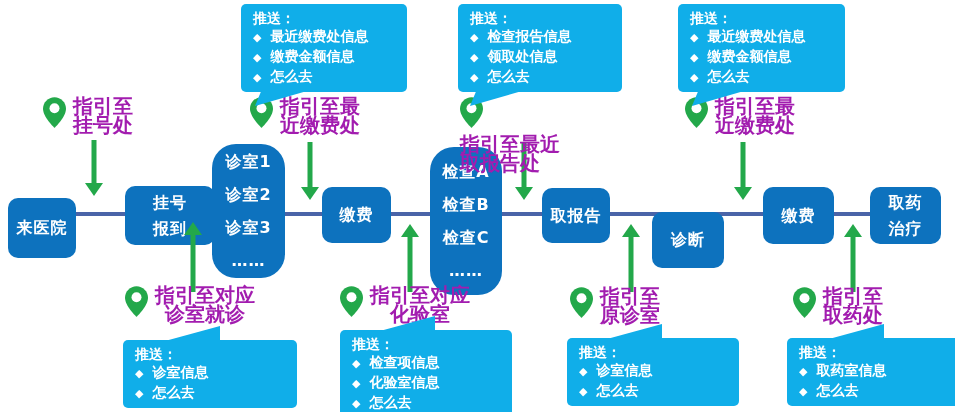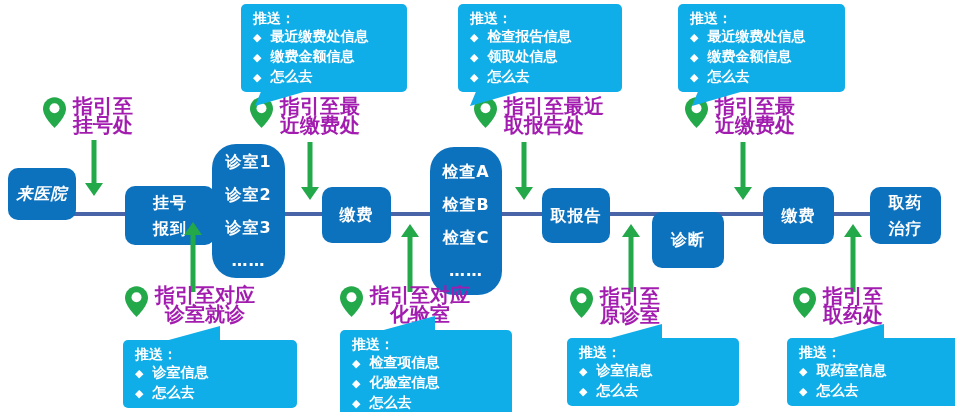--- a/index.html
+++ b/index.html
@@ -34,21 +34,21 @@
   .tail-down{bottom:-14px;width:52px;height:15px;clip-path:polygon(12% 0,100% 0,0 100%);}
   .tail-up{top:-14px;width:55px;height:15px;clip-path:polygon(0 100%,100% 100%,100% 0);}
 </style>
 </head>
 <body>
 
 <div class="stage">
 
   <div class="timeline" style="left:40px;top:212px;width:865px;"></div>
 
-  <div class="node single" style="left:8px;top:168px;width:68px;height:52px;font-style:italic;">
+  <div class="node single" style="left:8px;top:198px;width:68px;height:60px;">
     <span class="nl">来医院</span>
   </div>
   <div class="node" style="left:108px;top:186px;width:90px;height:59px;margin-left:17px;">
     <span class="nl">挂号</span>
     <span class="nl">报到</span>
   </div>
   <div class="node tall" style="left:212px;top:144px;width:73px;height:134px;">
     <span class="nl">诊室1</span>
     <span class="nl">诊室2</span>
     <span class="nl">诊室3</span>
@@ -90,21 +90,21 @@
   <div class="pin-group" style="left:250px;top:97px;">
     <svg width="23" height="31" viewBox="0 0 24 32">
         <path d="M12 0C5.4 0 0 5.4 0 12c0 8.8 12 20 12 20s12-11.2 12-20C24 5.4 18.6 0 12 0z" fill="#23a84a"></path>
         <circle cx="12" cy="11.5" r="5.2" fill="#fff"></circle>
       </svg>
     <div class="pin-label">
       <div>指引至最</div>
       <div>近缴费处</div>
     </div>
   </div>
-  <div class="pin-group" style="left:474px;top:97px;">
+  <div class="pin-group" style="left:460px;top:97px;flex-direction:column;">
     <svg width="23" height="31" viewBox="0 0 24 32">
         <path d="M12 0C5.4 0 0 5.4 0 12c0 8.8 12 20 12 20s12-11.2 12-20C24 5.4 18.6 0 12 0z" fill="#23a84a"></path>
         <circle cx="12" cy="11.5" r="5.2" fill="#fff"></circle>
       </svg>
     <div class="pin-label">
       <div>指引至最近</div>
       <div>取报告处</div>
     </div>
   </div>
   <div class="pin-group" style="left:685px;top:97px;">

